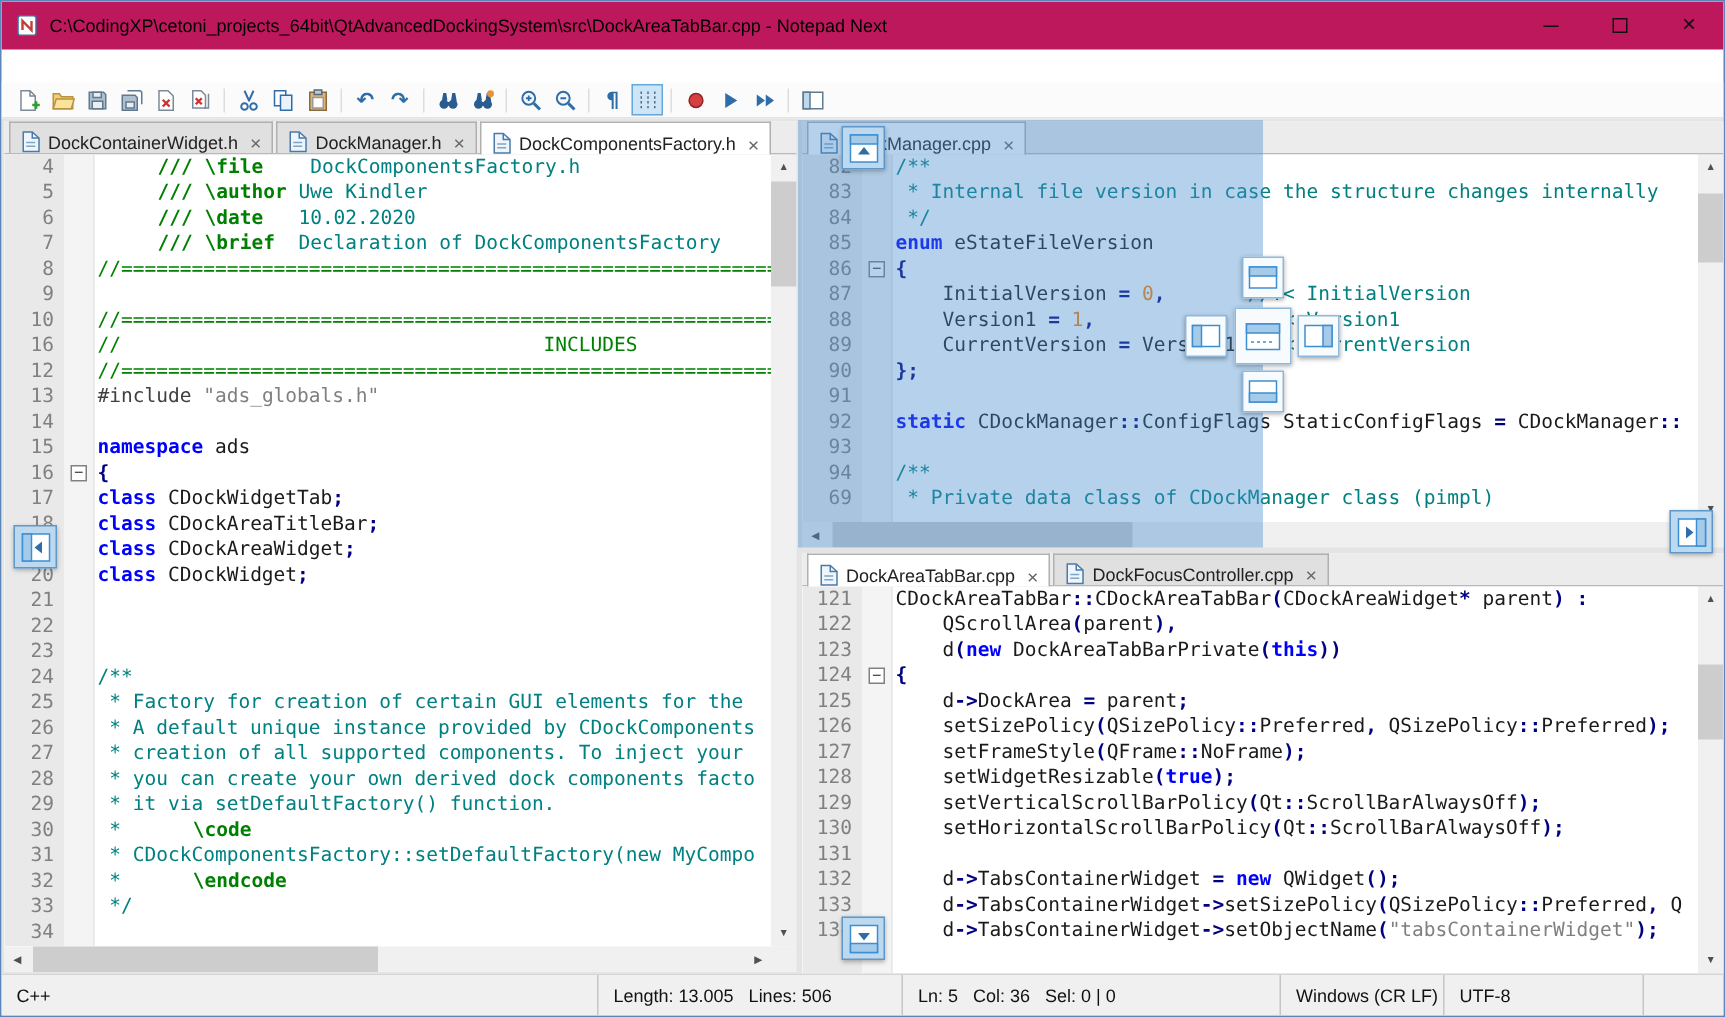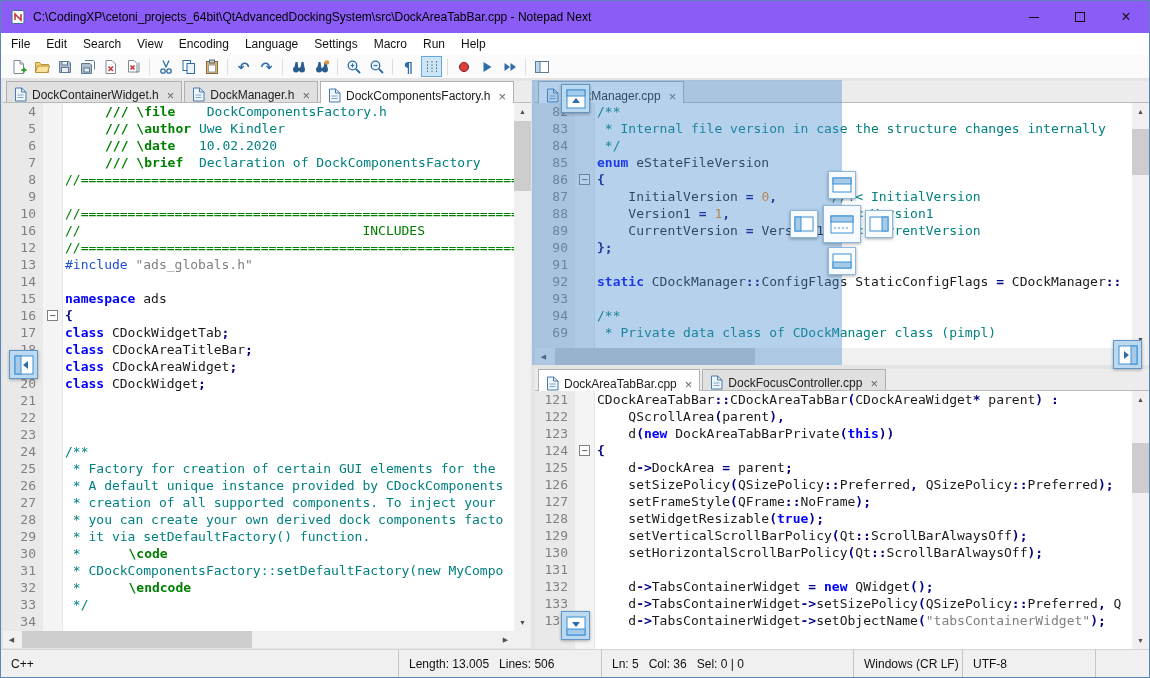--- a/index.html
+++ b/index.html
@@ -1,21 +1,21 @@
 <!DOCTYPE html>
 <html><head>
 <meta charset="utf-8">
 <style>
   html,body{margin:0;padding:0;background:#9aa0a6;}
   .window{position:relative;width:1150px;height:678px;background:#ffffff;border:1px solid #5b87b8;
     box-sizing:border-box;overflow:hidden;font-family:"Liberation Sans",sans-serif;font-size:12px;color:#111;}
   .window *{box-sizing:border-box;}
 
   
-  #titlebar{position:absolute;left:0;top:0;width:1148px;height:32px;background:#8b5cf6;display:flex;align-items:center;}
+  #titlebar{position:absolute;left:0;top:0;width:1148px;height:32px;background:#be185d;display:flex;align-items:center;}
   .app-icon{width:16px;height:16px;margin:0 7px 0 9px;flex:none;}
   .title-text{flex:1;white-space:nowrap;overflow:hidden;font-size:12px;color:#000;}
   .winbtn{width:46px;height:32px;display:flex;align-items:center;justify-content:center;flex:none;color:#111;}
   .glyph-min{width:10px;height:1px;background:#111;}
   .glyph-max{width:10px;height:10px;border:1px solid #111;}
   .glyph-close{font-size:16px;line-height:1;}
 
   
   #menubar{position:absolute;left:0;top:32px;width:1148px;height:22px;background:#fff;display:flex;align-items:center;padding-left:2px;}
   .menu-item{padding:3px 8px;white-space:nowrap;}
@@ -53,21 +53,21 @@
 
   
   .sx-k{color:#0000ff;font-weight:bold;}
   .sx-t{color:#1a1a1a;}
   .sx-o{color:#000080;font-weight:bold;}
   .sx-cg{color:#008000;}
   .sx-cd{color:#008080;}
   .sx-ck{color:#008000;font-weight:bold;margin-left:40px;}
   .sx-n{color:#ff8000;}
   .sx-s{color:#808080;}
-  .sx-p{color:#1d4ed8;}
+  .sx-p{color:#404040;}
 
   
   .sbv{position:absolute;width:17px;background:#f0f0f0;}
   .sbh{position:absolute;height:17px;background:#f0f0f0;}
   .sbtn{position:absolute;width:17px;height:17px;color:#505050;font-size:7px;display:flex;align-items:center;justify-content:center;}
   .sbthumb{position:absolute;background:#cdcdcd;}
   .sbcorner{position:absolute;width:17px;height:17px;background:#f0f0f0;}
 
   
   .splitter{position:absolute;background:#e4e4e4;}
@@ -108,32 +108,20 @@
         <span class="glyph-min"></span>
       </span>
     <span class="winbtn">
         <span class="glyph-max"></span>
       </span>
     <span class="winbtn">
         <span class="glyph-close">×</span>
       </span>
   </div>
 
-  <div id="menubar">
-      <span class="menu-item">File</span>
-      <span class="menu-item">Edit</span>
-      <span class="menu-item">Search</span>
-      <span class="menu-item">View</span>
-      <span class="menu-item">Encoding</span>
-      <span class="menu-item">Language</span>
-      <span class="menu-item">Settings</span>
-      <span class="menu-item">Macro</span>
-      <span class="menu-item">Run</span>
-      <span class="menu-item">Help</span>
-    </div>
 
   <div id="toolbar">
       <span class="tbi">
         <svg viewBox="0 0 16 16" width="16" height="16">
           <path d="M3 1.5h6l3.5 3.5v9.5H3z" fill="#fff" stroke="#7a8a99"></path>
           <path d="M9 1.5V5h3.5" fill="none" stroke="#7a8a99"></path>
           <path d="M10.5 11h5M13 8.5v5" stroke="#2ca02c" stroke-width="1.8" fill="none"></path>
         </svg>
       </span>
       <span class="tbi">

